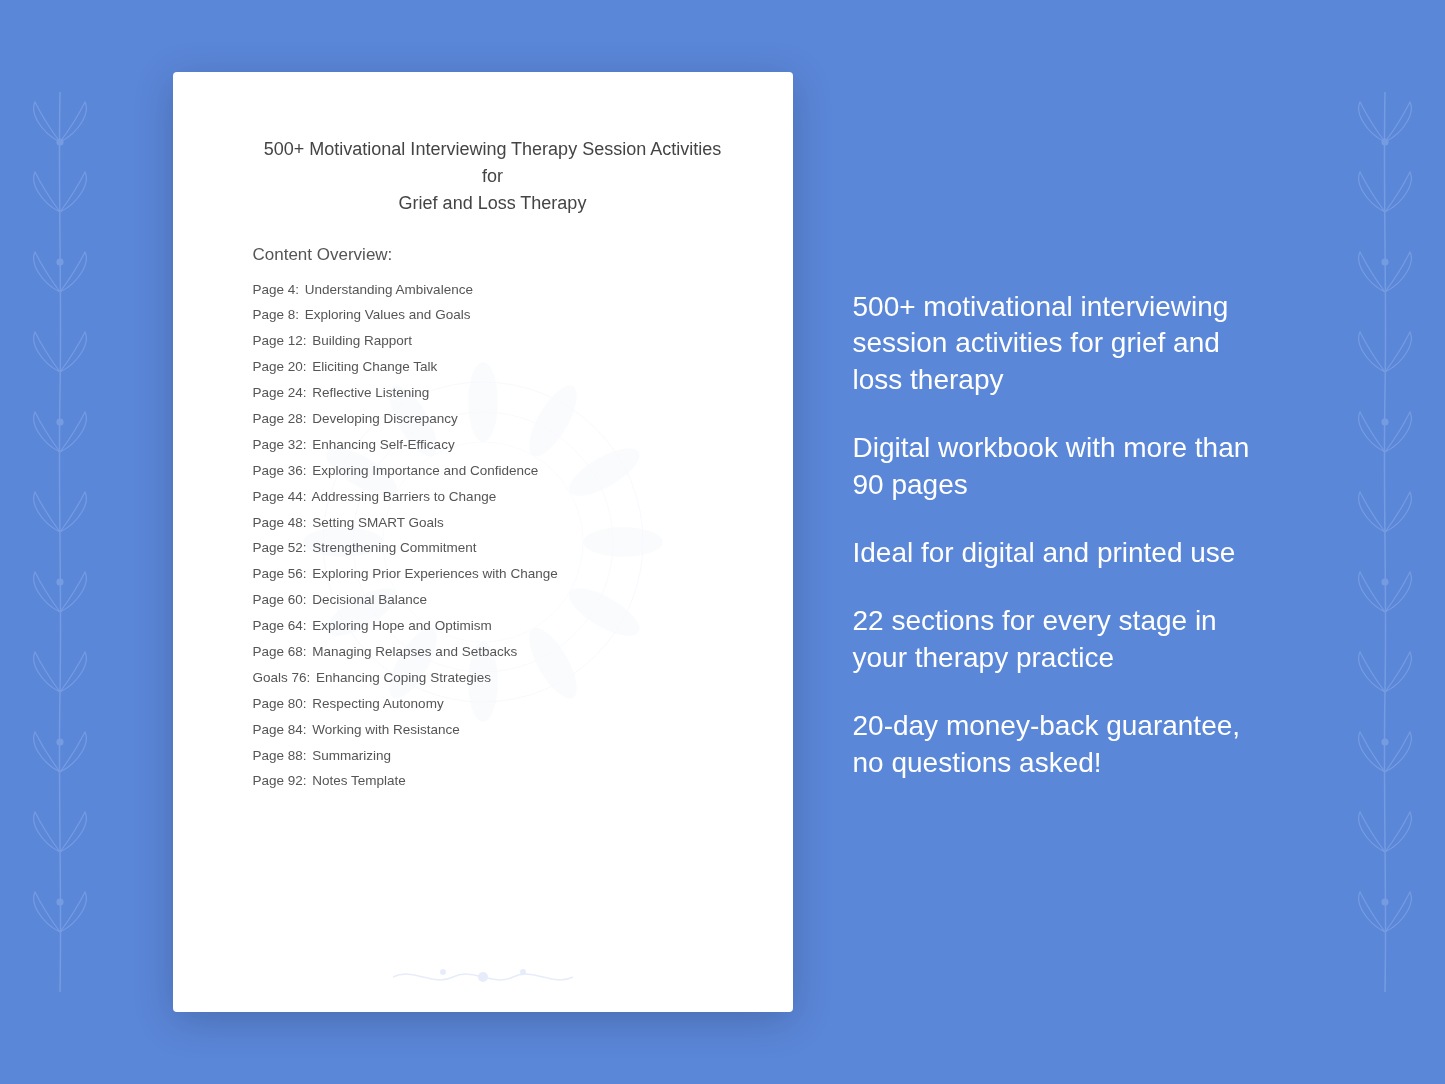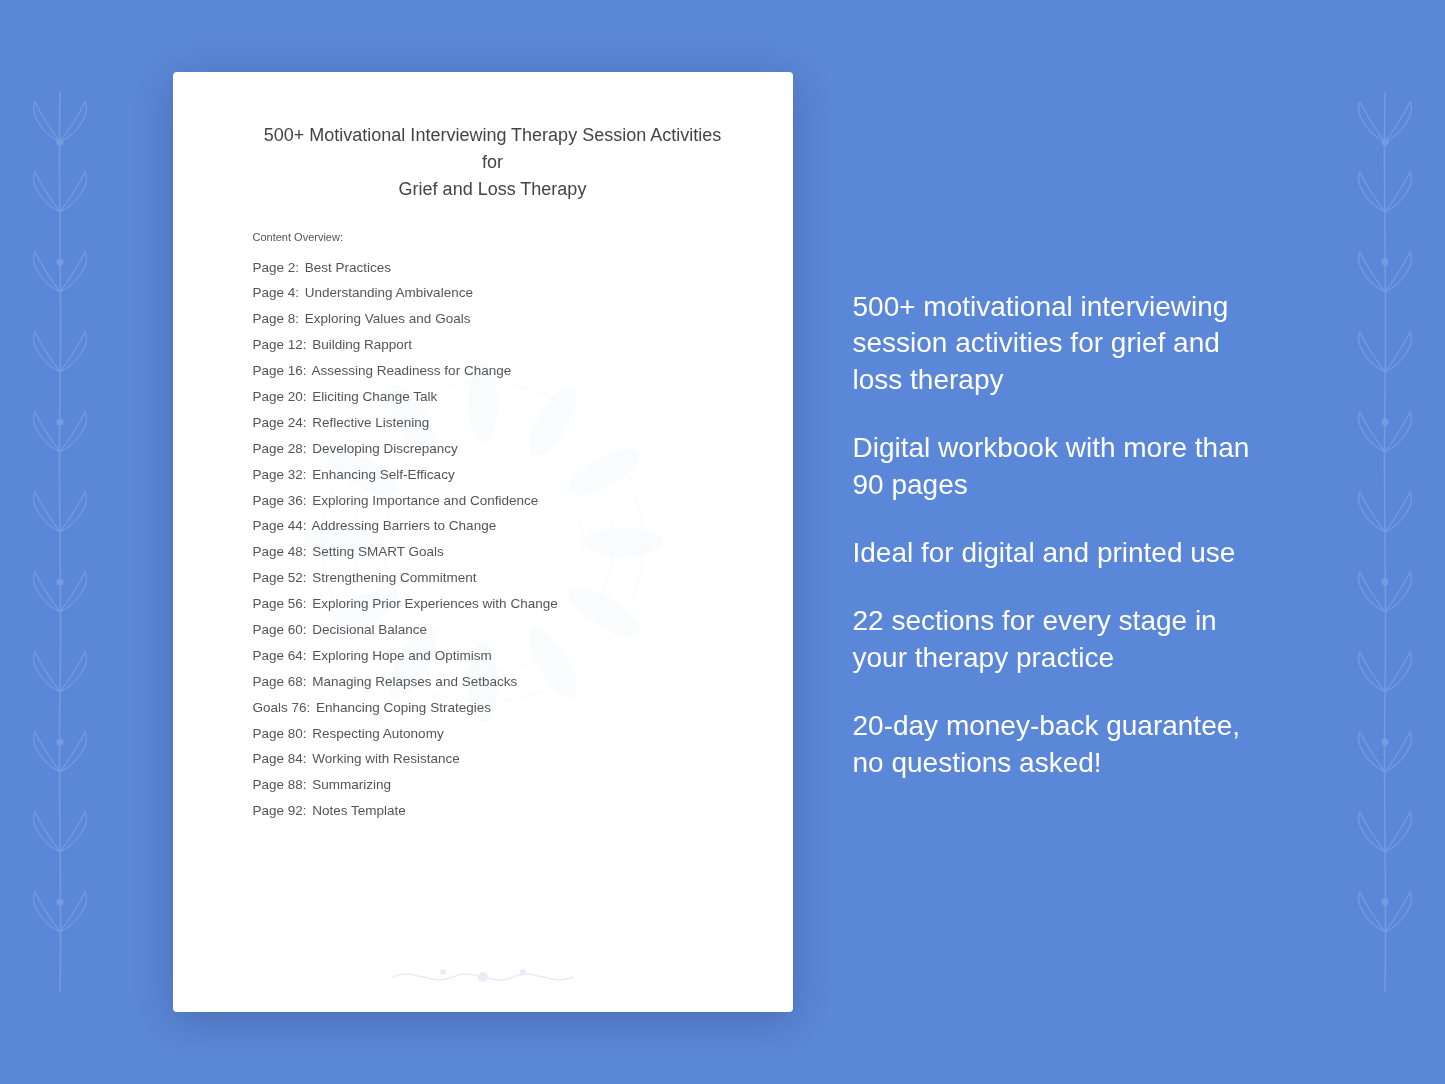--- a/index.html
+++ b/index.html
@@ -41,37 +41,37 @@
       width: 1200px;
       padding: 0 40px;
     }
 
     
     .document-mockup {
       background: #ffffff;
       border-radius: 4px;
       width: 620px;
       min-height: 940px;
-      padding: 50px 60px 40px 80px;
+      padding: 64px 60px 40px 80px;
       box-shadow: 0 8px 40px rgba(0,0,0,0.2);
       position: relative;
       flex-shrink: 0;
     }
 
     .doc-title {
       font-size: 18px;
       color: #444;
       text-align: center;
       font-weight: 400;
       margin-bottom: 28px;
       line-height: 1.5;
     }
 
     .content-overview-label {
-      font-size: 11px;
+      font-size: 17px;
       color: #555;
       font-weight: 500;
       margin-bottom: 12px;
     }
 
     .toc-list {
       list-style: none;
       padding: 0;
     }
 
@@ -223,25 +223,23 @@
     </svg>
 
     <h1 class="doc-title">
       <span>500+ Motivational Interviewing Therapy Session Activities for</span><br>
       <span>Grief and Loss Therapy</span>
     </h1>
 
     <div class="content-overview-label">Content Overview:</div>
 
     <ul class="toc-list" id="toc-list">
-    <li class="toc-item"><span class="page-num">Page  2:</span><span> Best Practices</span></li>
         <li class="toc-item"><span class="page-num">Page  4:</span><span> Understanding Ambivalence</span></li>
         <li class="toc-item"><span class="page-num">Page  8:</span><span> Exploring Values and Goals</span></li>
         <li class="toc-item"><span class="page-num">Page 12:</span><span> Building Rapport</span></li>
-        <li class="toc-item"><span class="page-num">Page 16:</span><span> Assessing Readiness for Change</span></li>
         <li class="toc-item"><span class="page-num">Page 20:</span><span> Eliciting Change Talk</span></li>
         <li class="toc-item"><span class="page-num">Page 24:</span><span> Reflective Listening</span></li>
         <li class="toc-item"><span class="page-num">Page 28:</span><span> Developing Discrepancy</span></li>
         <li class="toc-item"><span class="page-num">Page 32:</span><span> Enhancing Self-Efficacy</span></li>
         <li class="toc-item"><span class="page-num">Page 36:</span><span> Exploring Importance and Confidence</span></li>
         <li class="toc-item"><span class="page-num">Page 44:</span><span> Addressing Barriers to Change</span></li>
         <li class="toc-item"><span class="page-num">Page 48:</span><span> Setting SMART Goals</span></li>
         <li class="toc-item"><span class="page-num">Page 52:</span><span> Strengthening Commitment</span></li>
         <li class="toc-item"><span class="page-num">Page 56:</span><span> Exploring Prior Experiences with Change</span></li>
         <li class="toc-item"><span class="page-num">Page 60:</span><span> Decisional Balance</span></li>

